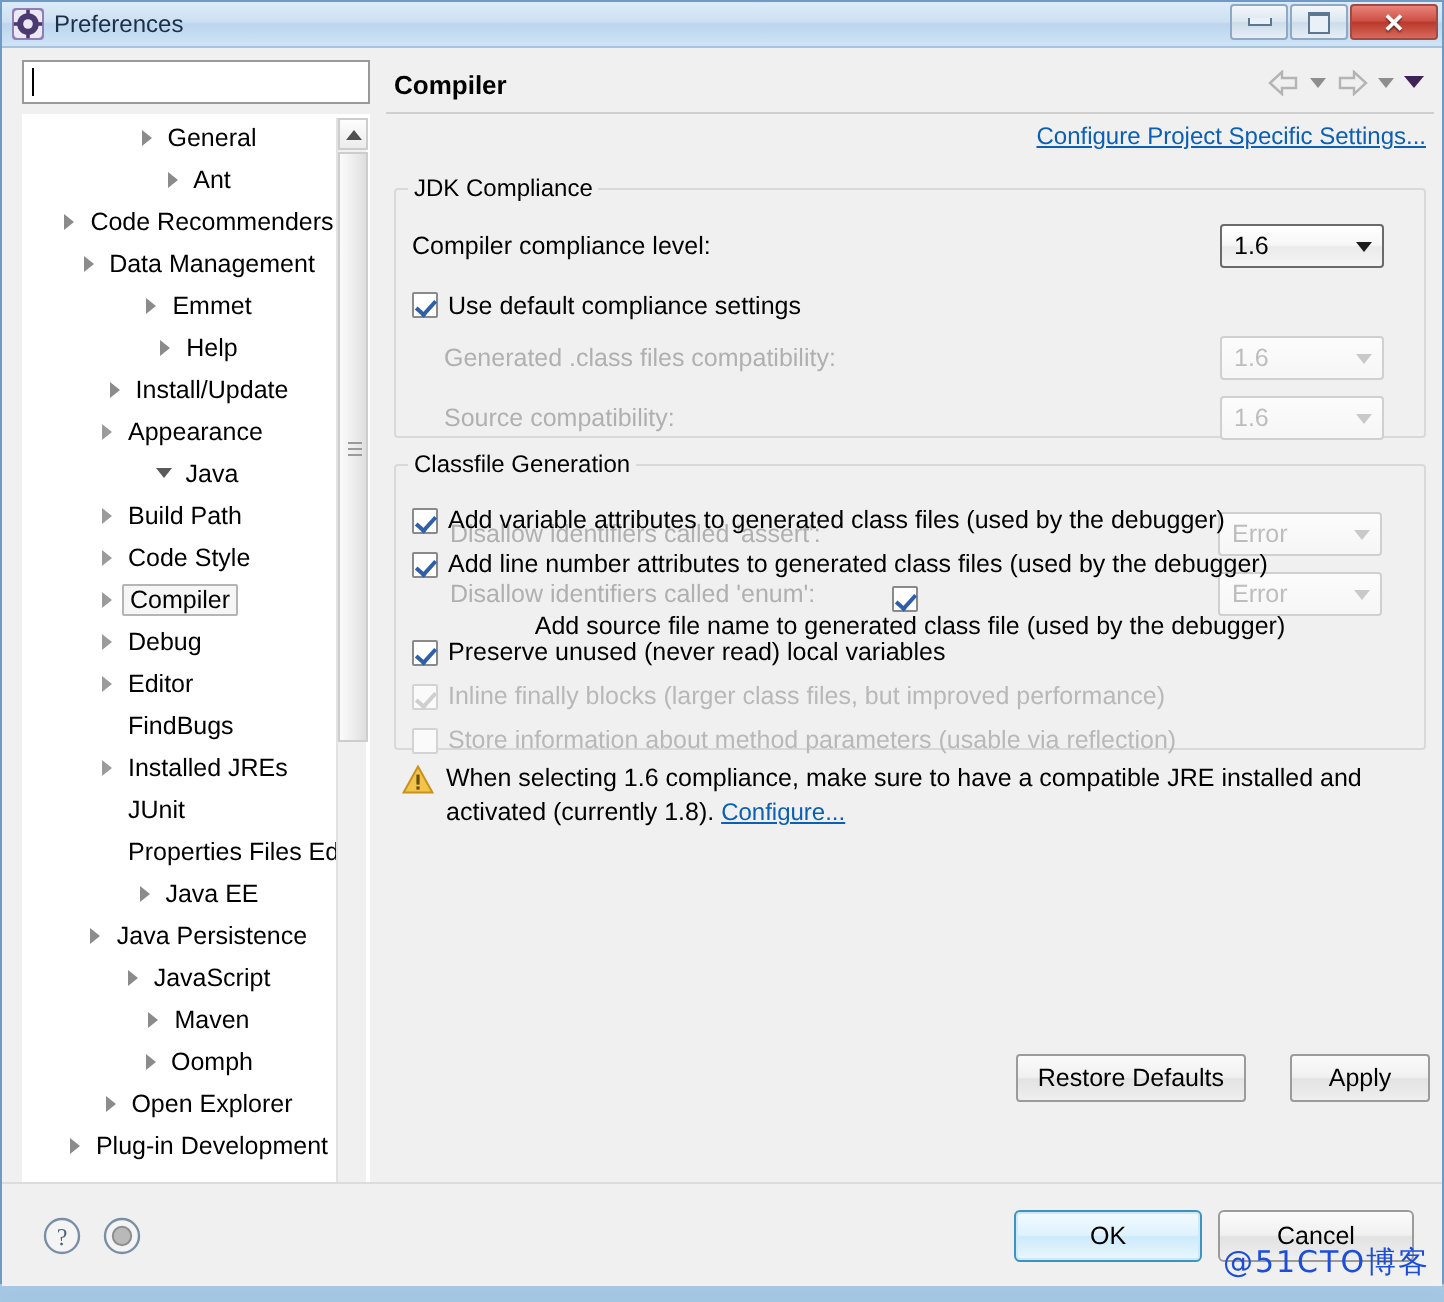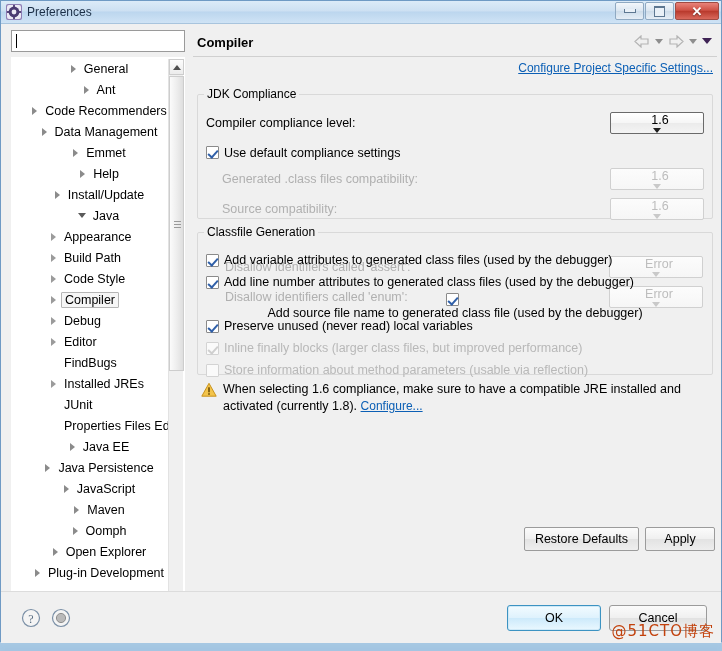--- a/index.html
+++ b/index.html
@@ -179,24 +179,24 @@
     margin-left:6px;padding:0 3px;font-size:12px;color:#000000;
   }
   .grp-jdk{left:4px;top:58px;width:514px;height:130px;}
   .grp-cls{left:4px;top:196px;width:514px;height:148px;}
 
   .row{position:absolute;display:flex;align-items:center;height:20px;}
   .rowlabel{font-size:12.5px;color:#000;}
   .rowlabel.disabled{color:#b0b0b0;}
 
   .combo{
-    position:absolute;width:94px;height:22px;box-sizing:border-box;
+    position:absolute;width:82px;height:22px;box-sizing:border-box;
     border:1px solid #6a6a6a;border-radius:2px;
     background:linear-gradient(180deg,#ffffff 0%,#f6f6f6 48%,#ebebeb 52%,#f4f4f4 100%);
-    display:flex;align-items:center;flex-direction:column;
+    display:flex;align-items:center;
   }
   .combo .cval{font-size:12.5px;margin-left:6px;color:#000;flex:1;}
   .combo .cbtn{width:18px;display:flex;align-items:center;justify-content:center;}
   .combo .cbtn .tri{border-left:4px solid transparent;border-right:4px solid transparent;border-top:5px solid #1d1d1d;}
   .combo.disabled{
     border:1px solid #d0d0d0;
     background:linear-gradient(180deg,#fcfcfc 0%,#f6f6f6 100%);
   }
   .combo.disabled .cval{color:#bdbdbd;}
   .combo.disabled .cbtn .tri{border-top-color:#c9c9c9;}
@@ -213,21 +213,21 @@
   }
   .chk.disabled{border-color:#d3d3d3;background:#fafafa;}
   .chk.disabled.checked::after{border-color:#cfcfcf;}
   .chklabel{font-size:12.5px;color:#000;}
   .chklabel.disabled{color:#b8b8b8;}
 
   .warnbox{position:absolute;left:8px;top:352px;width:510px;display:flex;align-items:flex-start;}
   .warn-icon{width:16px;height:16px;flex:none;margin-right:6px;margin-top:1px;position:relative;}
   .warn-text{font-size:12.5px;color:#000;line-height:17px;width:480px;}
 
-  .btnrow{position:absolute;right:2px;top:498px;display:flex;gap:6px;}
+  .btnrow{position:absolute;right:2px;top:498px;display:flex;gap:22px;}
   .btn{
     height:24px;min-width:70px;padding:0 10px;box-sizing:border-box;
     border:1px solid #9b9b9b;border-radius:2px;
     background:linear-gradient(180deg,#fbfbfb 0%,#f0f0f0 48%,#e3e3e3 52%,#eeeeee 100%);
     font-size:12.5px;font-family:"Liberation Sans",sans-serif;color:#000;
     display:flex;align-items:center;justify-content:center;cursor:default;
   }
 
   .footer{
     position:absolute;left:0;bottom:0;width:720px;height:52px;
@@ -244,21 +244,21 @@
     font-size:12.5px;box-shadow:0 0 0 1px #cfe9f7 inset;
   }
   .btn-cancel{
     width:98px;height:26px;box-sizing:border-box;
     border:1px solid #9b9b9b;border-radius:3px;
     background:linear-gradient(180deg,#fbfbfb 0%,#f0f0f0 48%,#e2e2e2 52%,#efefef 100%);
     display:flex;align-items:center;justify-content:center;font-size:12.5px;
   }
   .watermark{
     position:absolute;right:6px;bottom:2px;
-    font-size:15px;color:#c2410c;letter-spacing:1px;
+    font-size:15px;color:#1d4ed8;letter-spacing:1px;
     font-family:"DejaVu Sans",sans-serif;
   }
 </style>
 </head>
 <body>
 
 <div class="desktop">
   <div class="bg-menubar">
     <span>Source</span>
     <span>Run</span>
@@ -333,27 +333,27 @@
               <span class="tlabel">Emmet</span>
             </div>
             <div class="tnode lvl0">
               <span class="arrow collapsed"></span>
               <span class="tlabel">Help</span>
             </div>
             <div class="tnode lvl0">
               <span class="arrow collapsed"></span>
               <span class="tlabel">Install/Update</span>
             </div>
+            <div class="tnode lvl1">
+              <span class="arrow collapsed"></span>
+              <span class="tlabel">Appearance</span>
+            </div>
             <div class="tnode lvl0">
               <span class="arrow expanded"></span>
               <span class="tlabel">Java</span>
-            </div>
-            <div class="tnode lvl1">
-              <span class="arrow collapsed"></span>
-              <span class="tlabel">Appearance</span>
             </div>
             <div class="tnode lvl1">
               <span class="arrow collapsed"></span>
               <span class="tlabel">Build Path</span>
             </div>
             <div class="tnode lvl1">
               <span class="arrow collapsed"></span>
               <span class="tlabel">Code Style</span>
             </div>
             <div class="tnode lvl1 selected">

